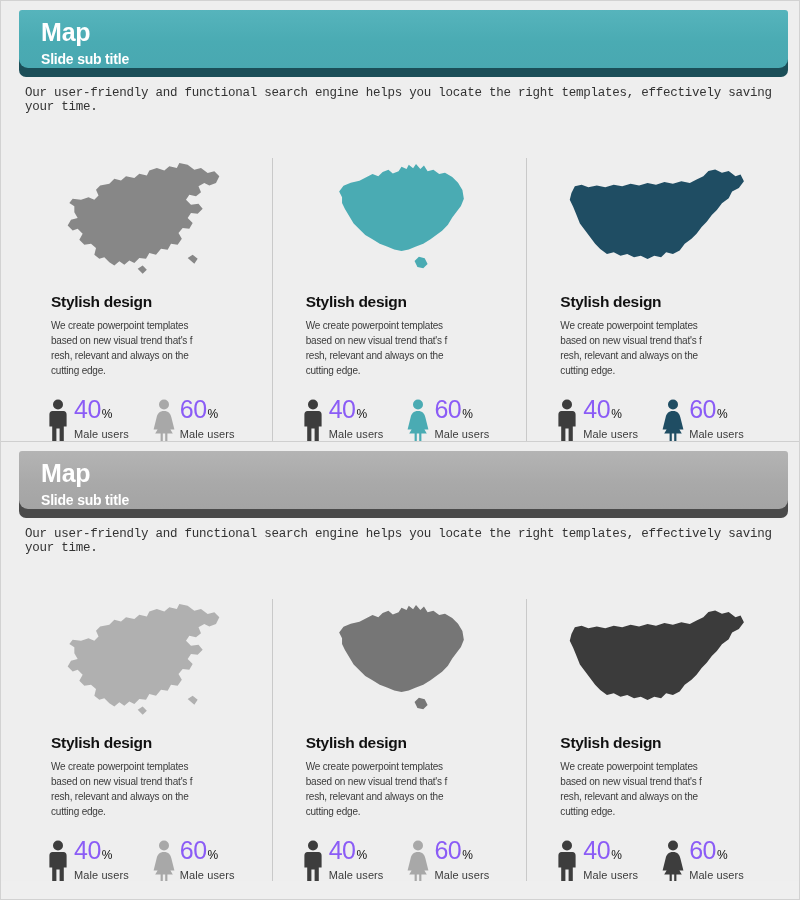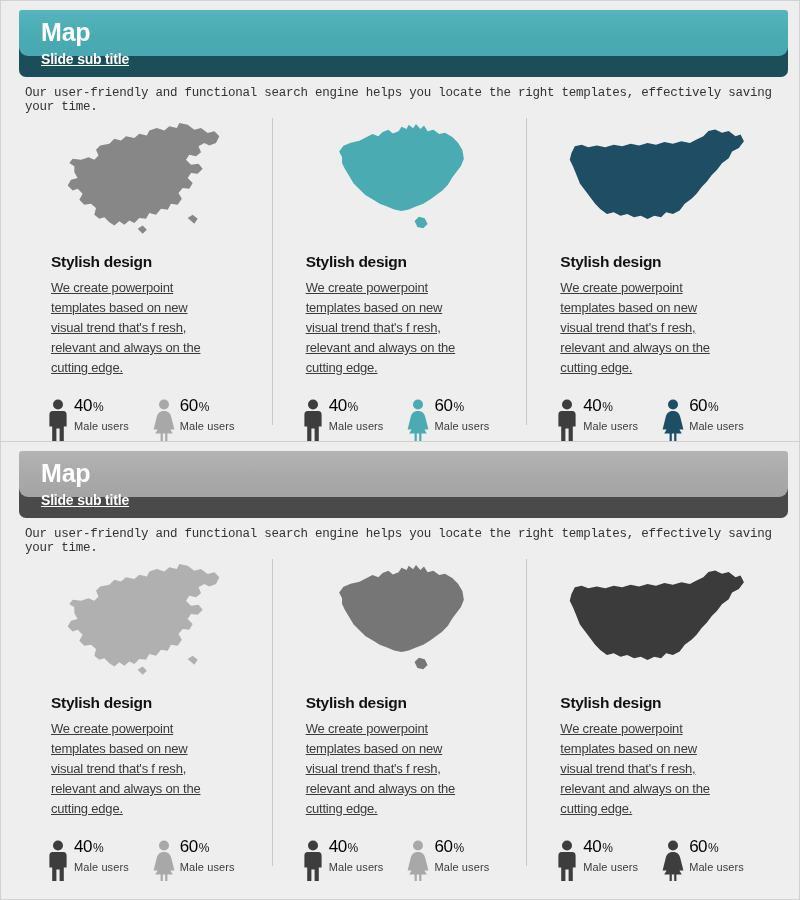--- a/index.html
+++ b/index.html
@@ -43,21 +43,21 @@
     height: 62px;
     border-radius: 3px 3px 7px 7px;
     background: #1b4e58;
   }
   .slide-2 .banner-shadow { background: #4a4a4a; }
 
   .banner {
     position: absolute;
     left: 0; top: 0;
     width: 100%;
-    height: 46px;
+    height: 58px;
     border-radius: 3px 3px 9px 9px;
     background: linear-gradient(180deg, #56b4bc 0%, #4aabb3 55%, #49a8b1 100%);
     padding: 7px 0 0 22px;
   }
   .slide-2 .banner {
     background: linear-gradient(180deg, #b4b4b4 0%, #a9a9a9 55%, #a4a4a4 100%);
   }
 
   .banner-title {
     color: #ffffff;
@@ -66,21 +66,20 @@
     line-height: 30px;
     letter-spacing: -0.2px;
   }
   .banner-subtitle {
     color: #ffffff;
     font-size: 14px;
     font-weight: bold;
     line-height: 20px;
     margin-top: 2px;
     letter-spacing: -0.2px;
-    text-decoration: underline;
   }
 
   
   .intro {
     margin: 13px 0 0 24px;
     font-size: 12.5px;
     color: #333333;
     letter-spacing: -0.25px;
     font-family: Liberation Mono, monospace;
   }
@@ -120,27 +119,26 @@
 
   
   .col-title {
     font-size: 15.5px;
     font-weight: bold;
     color: #111111;
     margin: 10px 0 0 18px;
     letter-spacing: -0.3px;
   }
   .col-body {
-    font-size: 13px;
-    line-height: 20px;
+    font-size: 10px;
+    line-height: 15px;
     color: #3b3b3b;
     margin: 7px 0 0 18px;
     width: 160px;
     letter-spacing: -0.2px;
-    text-decoration: underline;
   }
 
   
   .stats {
     display: flex;
     margin: 19px 0 0 12px;
     gap: 22px;
   }
   .stat {
     display: flex;
@@ -148,22 +146,22 @@
   }
   .stat-icon { flex: 0 0 auto; margin-top: 2px; }
   .stat-icon svg { display: block; }
   .stat-text { margin-left: 3px; }
   .stat-value-row {
     display: flex;
     align-items: baseline;
     line-height: 1;
   }
   .stat-number {
-    font-size: 17px;
-    color: #000000;
+    font-size: 25px;
+    color: #8b5cf6;
     letter-spacing: -0.5px;
   }
   .stat-pct {
     font-size: 12px;
     color: #111111;
     margin-left: 1px;
   }
   .stat-label {
     font-size: 11px;
     color: #3b3b3b;

